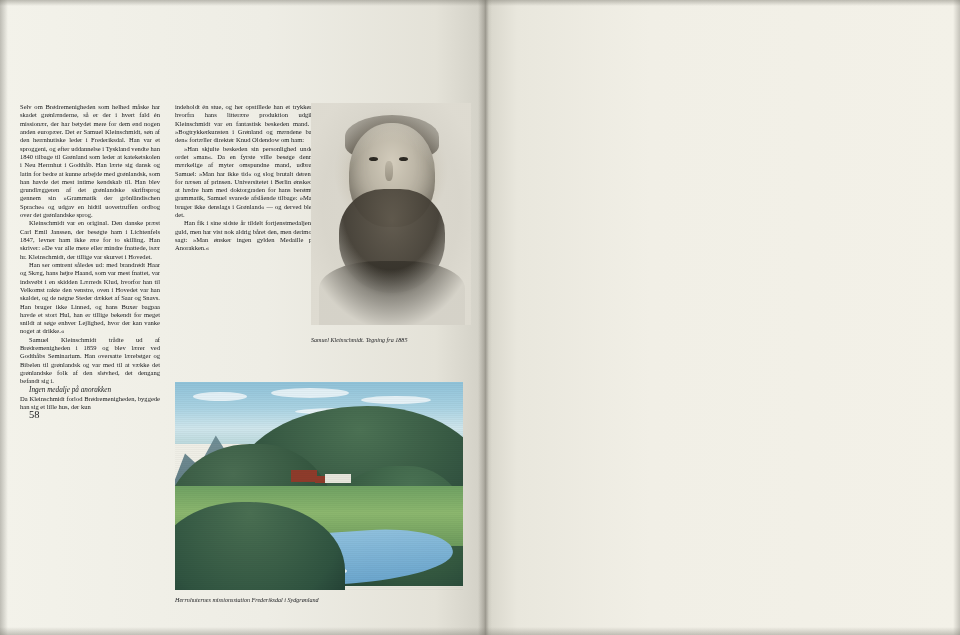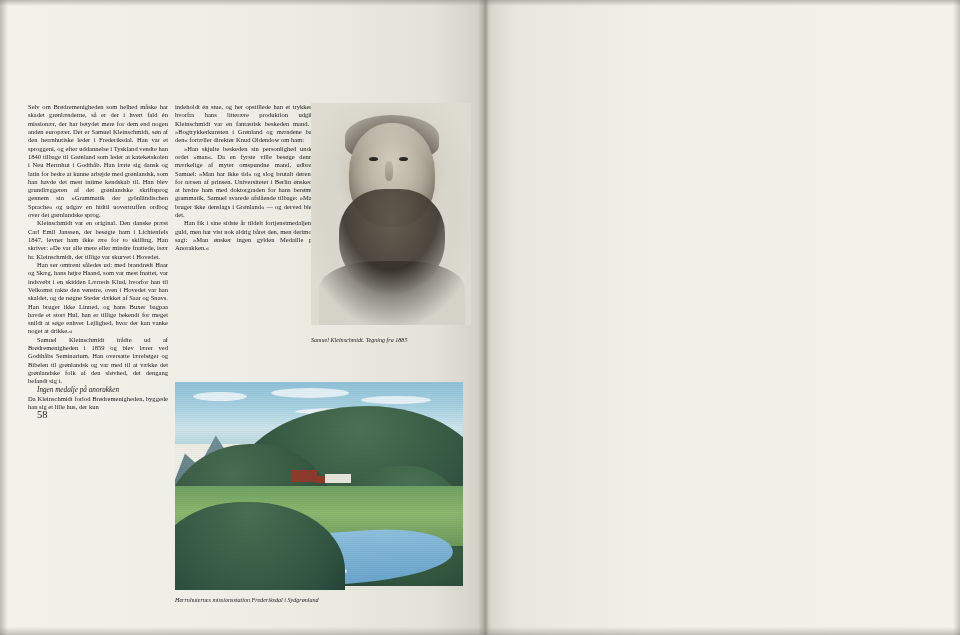--- a/index.html
+++ b/index.html
@@ -121,21 +121,21 @@
     mix-blend-mode:multiply;opacity:.5;}
 </style>
 </head>
 <body>
 
 <div class="spread">
 
   <div class="page page-left">
 
 
-    <div class="col" style="left:28px; top:103px; width:140px;">
+    <div class="col" style="left:20px; top:103px; width:140px;">
       <p class="noindent">Selv om Brødremenigheden som helhed måske har skadet grønlænderne, så er der i hvert fald én missionær, der har betydet mere for dem end nogen anden europæer. Det er Samuel Kleinschmidt, søn af den herrnhutiske leder i Frederiksdal. Han var et sproggeni, og efter uddannelse i Tyskland vendte han 1840 tilbage til Grønland som leder at kateketskolen i Neu Herrnhut i Godthåb. Han lærte sig dansk og latin for bedre at kunne arbejde med grønlandsk, som han havde det mest intime kendskab til. Han blev grundlæggeren af det grønlandske skriftsprog gennem sin »Grammatik der grönländischen Sprache« og udgav en hidtil uovertruffen ordbog over det grønlandske sprog.</p>
       <p>Kleinschmidt var en original. Den danske præst Carl Emil Janssen, der besøgte ham i Lichtenfels 1847, levner ham ikke ære for to skilling. Han skriver: »De var alle mere eller mindre fnattede, især hr. Kleinschmidt, der tillige var skurvet i Hovedet.</p>
       <p>Han ser omtrent således ud: med brandrødt Haar og Skæg, hans højre Haand, som var mest fnattet, var indsvøbt i en skidden Lærreds Klud, hvorfor han til Velkomst rakte den venstre, oven i Hovedet var han skaldet, og de nøgne Steder dækket af Saar og Snavs. Han bruger ikke Linned, og hans Buxer bagpaa havde et stort Hul, han er tillige bekendt for meget snildt at søge enhver Lejlighed, hvor der kan vanke noget at drikke.«</p>
       <p>Samuel Kleinschmidt trådte ud af Brødremenigheden i 1859 og blev lærer ved Godthåbs Seminarium. Han oversatte lærebøger og Bibelen til grønlandsk og var med til at vække det grønlandske folk af den sløvhed, det dengang befandt sig i.</p>
       <p class="subhead">Ingen medalje på anorakken</p>
       <p class="noindent">Da Kleinschmidt forlod Brødremenigheden, byggede han sig et lille hus, der kun</p>
       <p class="folio">58</p>
     </div>
 
     <div class="col" style="left:175px; top:103px; width:140px;">

